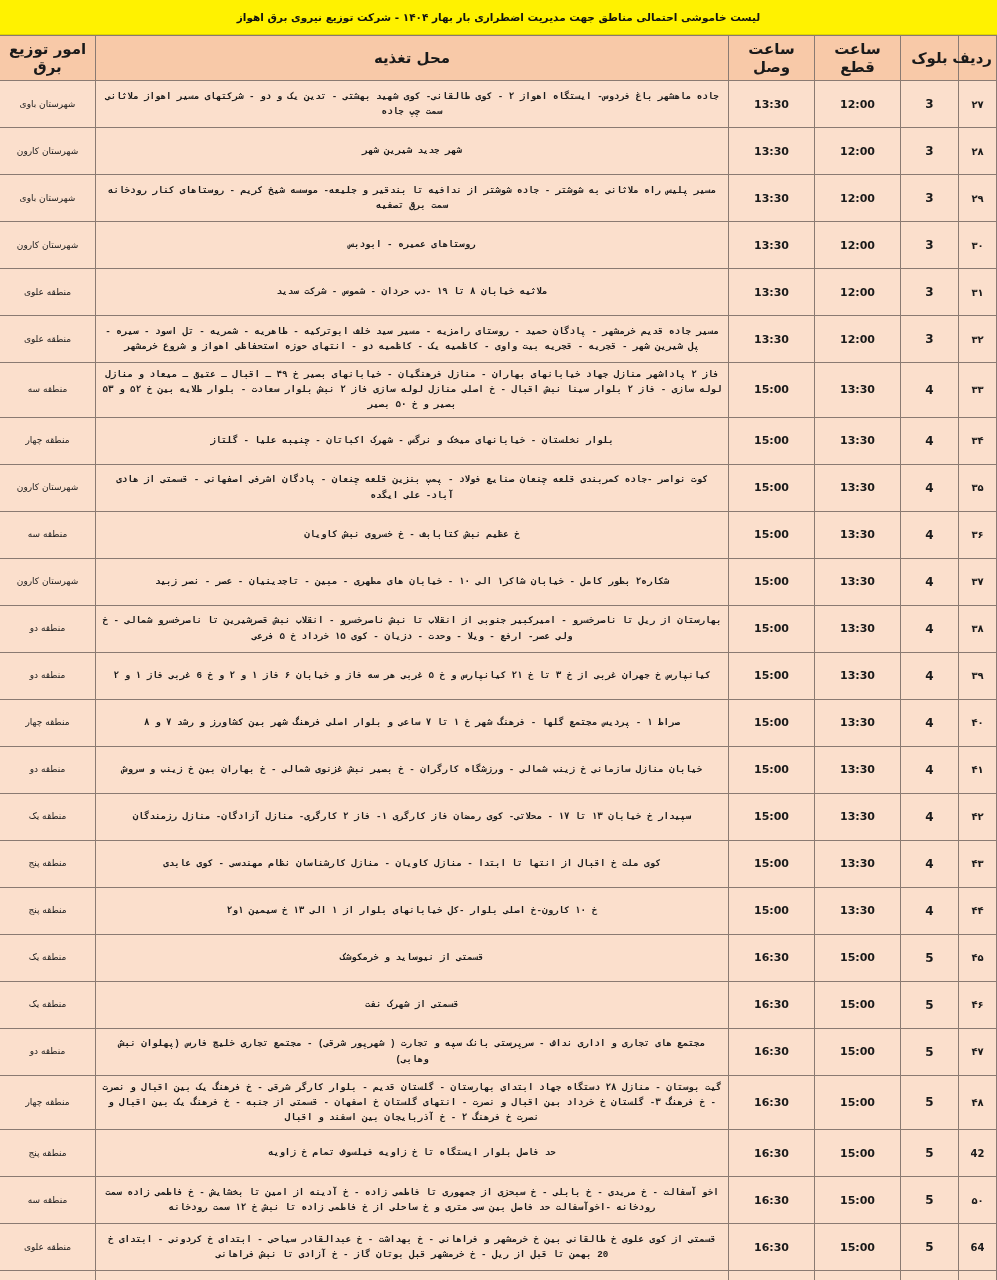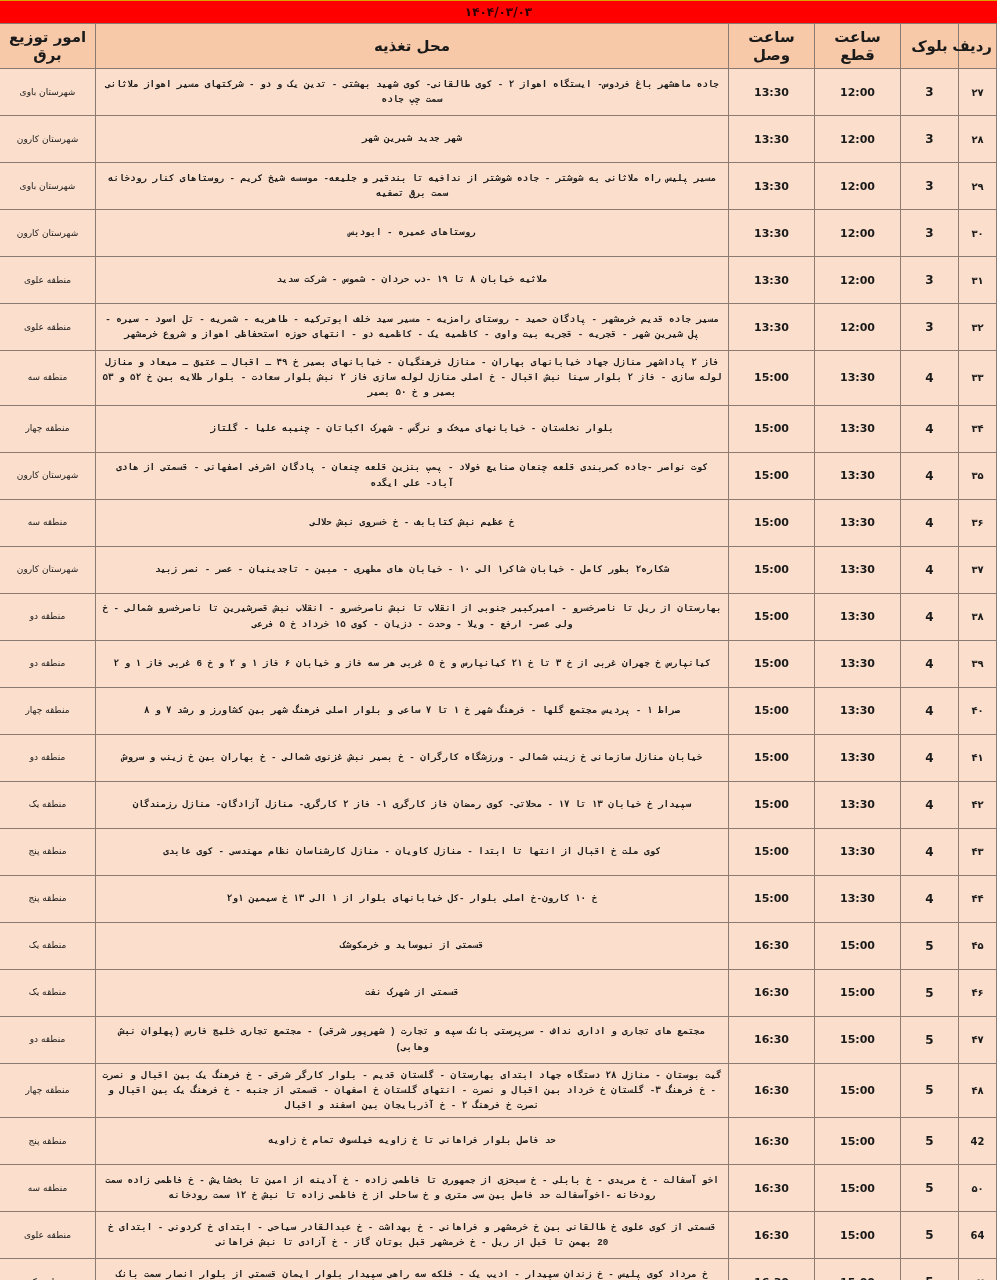--- a/index.html
+++ b/index.html
@@ -115,24 +115,24 @@
     line-height: 1.4;
   }
 
   tbody tr { height: 47px; }
 </style>
 </head>
 <body>
 
 <div class="sheet">
 
-
-  <div class="date-banner">
-    <span class="date-text">۱۴۰۴/۰۳/۰۳</span>
+  <div class="title-banner">
+    <span class="title-text">لیست خاموشی احتمالی مناطق جهت مدیریت اضطراری بار بهار ۱۴۰۴ - شرکت توزیع نیروی برق اهواز</span>
   </div>
+
 
   <table class="outage-table">
     <colgroup>
       <col class="c-radif">
       <col class="c-block">
       <col class="c-off">
       <col class="c-on">
       <col class="c-loc">
       <col class="c-util">
     </colgroup>
@@ -217,21 +217,21 @@
           <td class="cell-off">13:30</td>
           <td class="cell-on">15:00</td>
           <td class="cell-loc">کوت نواصر -جاده کمربندی قلعه چنعان صنایع فولاد - پمپ بنزین قلعه چنعان - پادگان اشرفی اصفهانی - قسمتی از هادی آباد- علی ایگده</td>
           <td class="cell-util">شهرستان کارون</td>
         </tr>
         <tr>
           <td class="cell-radif">۳۶</td>
           <td class="cell-block">4</td>
           <td class="cell-off">13:30</td>
           <td class="cell-on">15:00</td>
-          <td class="cell-loc">خ عظیم نبش کتابابف - خ خسروی نبش حلالی</td>
+          <td class="cell-loc">خ عظیم نبش کتابابف - خ خسروی نبش کاویان</td>
           <td class="cell-util">منطقه سه</td>
         </tr>
         <tr>
           <td class="cell-radif">۳۷</td>
           <td class="cell-block">4</td>
           <td class="cell-off">13:30</td>
           <td class="cell-on">15:00</td>
           <td class="cell-loc">شکاره۲ بطور کامل - خیابان شاکر۱ الی ۱۰ - خیابان های مطهری - مبین - تاجدینیان - عصر - نصر زبید</td>
           <td class="cell-util">شهرستان کارون</td>
         </tr>
@@ -321,21 +321,21 @@
           <td class="cell-off">15:00</td>
           <td class="cell-on">16:30</td>
           <td class="cell-loc">گیت بوستان  - منازل ۲۸ دستگاه جهاد ابتدای بهارستان - گلستان قدیم - بلوار کارگر شرقی - خ فرهنگ یک بین اقبال و نصرت - خ فرهنگ ۳- گلستان خ خرداد بین اقبال و نصرت - انتهای گلستان خ اصفهان - قسمتی از جنبه - خ فرهنگ یک بین اقبال و نصرت خ فرهنگ ۲ - خ آذربایجان بین اسفند و اقبال</td>
           <td class="cell-util">منطقه چهار</td>
         </tr>
         <tr>
           <td class="cell-radif">42</td>
           <td class="cell-block">5</td>
           <td class="cell-off">15:00</td>
           <td class="cell-on">16:30</td>
-          <td class="cell-loc">حد فاصل بلوار فراهانی تا خ زاویه فیلسوف تمام خ زاویه</td>
+          <td class="cell-loc">حد فاصل بلوار ایستگاه تا خ زاویه فیلسوف تمام خ زاویه</td>
           <td class="cell-util">منطقه پنج</td>
         </tr>
         <tr>
           <td class="cell-radif">۵۰</td>
           <td class="cell-block">5</td>
           <td class="cell-off">15:00</td>
           <td class="cell-on">16:30</td>
           <td class="cell-loc">اخو آسفالت - خ مریدی - خ بابلی - خ سبحزی از جمهوری تا فاطمی زاده - خ آدینه از امین تا بخشایش - خ فاطمی زاده سمت رودخانه -اخوآسفالت حد فاصل بین سی متری و خ ساحلی از خ فاطمی زاده تا نبش خ ۱۲ سمت رودخانه</td>
           <td class="cell-util">منطقه سه</td>
         </tr>

